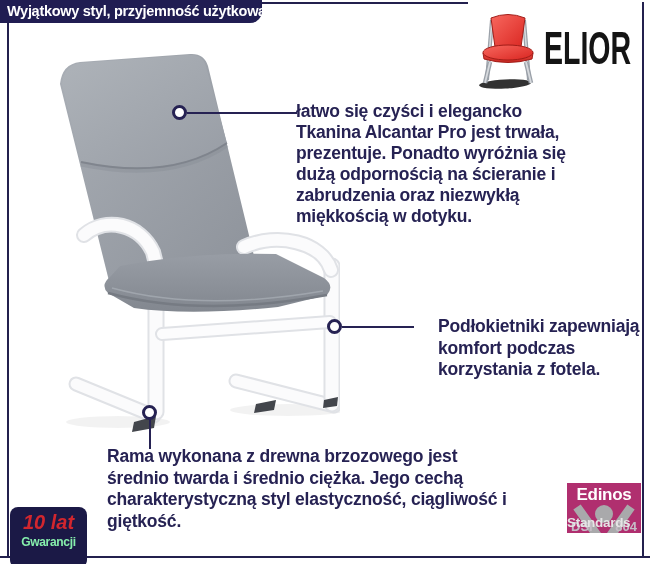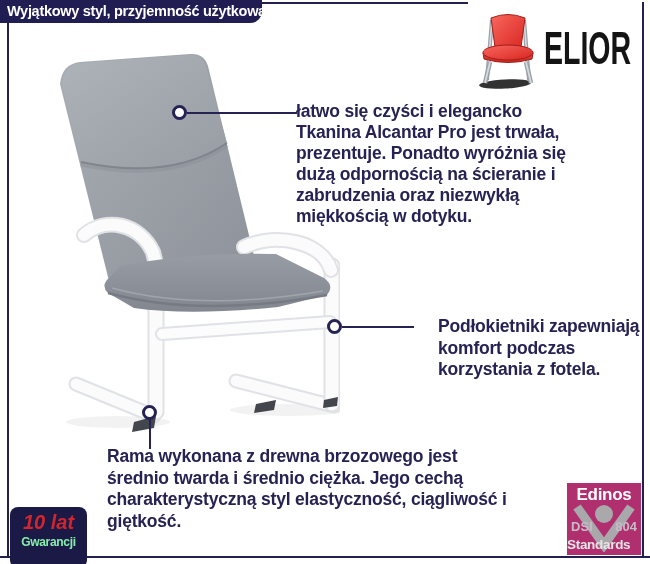--- a/index.html
+++ b/index.html
@@ -52,21 +52,21 @@
   #callout-frame{left:107px;top:446px;line-height:21.5px;}
   
   #warranty-badge{
     position:absolute;left:10px;top:507px;width:77px;height:61px;z-index:4;
     background:#1b1946;border-radius:8px;text-align:center;
   }
   #warranty-line1{color:#d2262e;font-weight:bold;font-style:italic;font-size:20px;line-height:24px;margin-top:3px;}
   #warranty-line2{color:#86efac;font-weight:bold;font-size:12px;line-height:16px;letter-spacing:-0.3px;}
   
   #standards-badge{
-    position:absolute;left:567px;top:483px;width:74px;height:72px;z-index:4;
+    position:absolute;left:567px;top:483px;width:74px;height:50px;z-index:4;
     background:#b02f6f;overflow:hidden;
   }
   #standards-brand{
     position:absolute;left:0;top:2px;width:74px;text-align:center;
     color:#ffffff;font-weight:bold;font-size:17px;letter-spacing:-0.3px;
   }
   #standards-v{position:absolute;left:0;top:0;}
   #standards-left{position:absolute;left:4px;top:36px;color:#c5bcc6;font-weight:bold;font-size:13px;}
   #standards-right{position:absolute;right:4px;top:36px;color:#c5bcc6;font-weight:bold;font-size:13px;}
   #standards-bottom{

